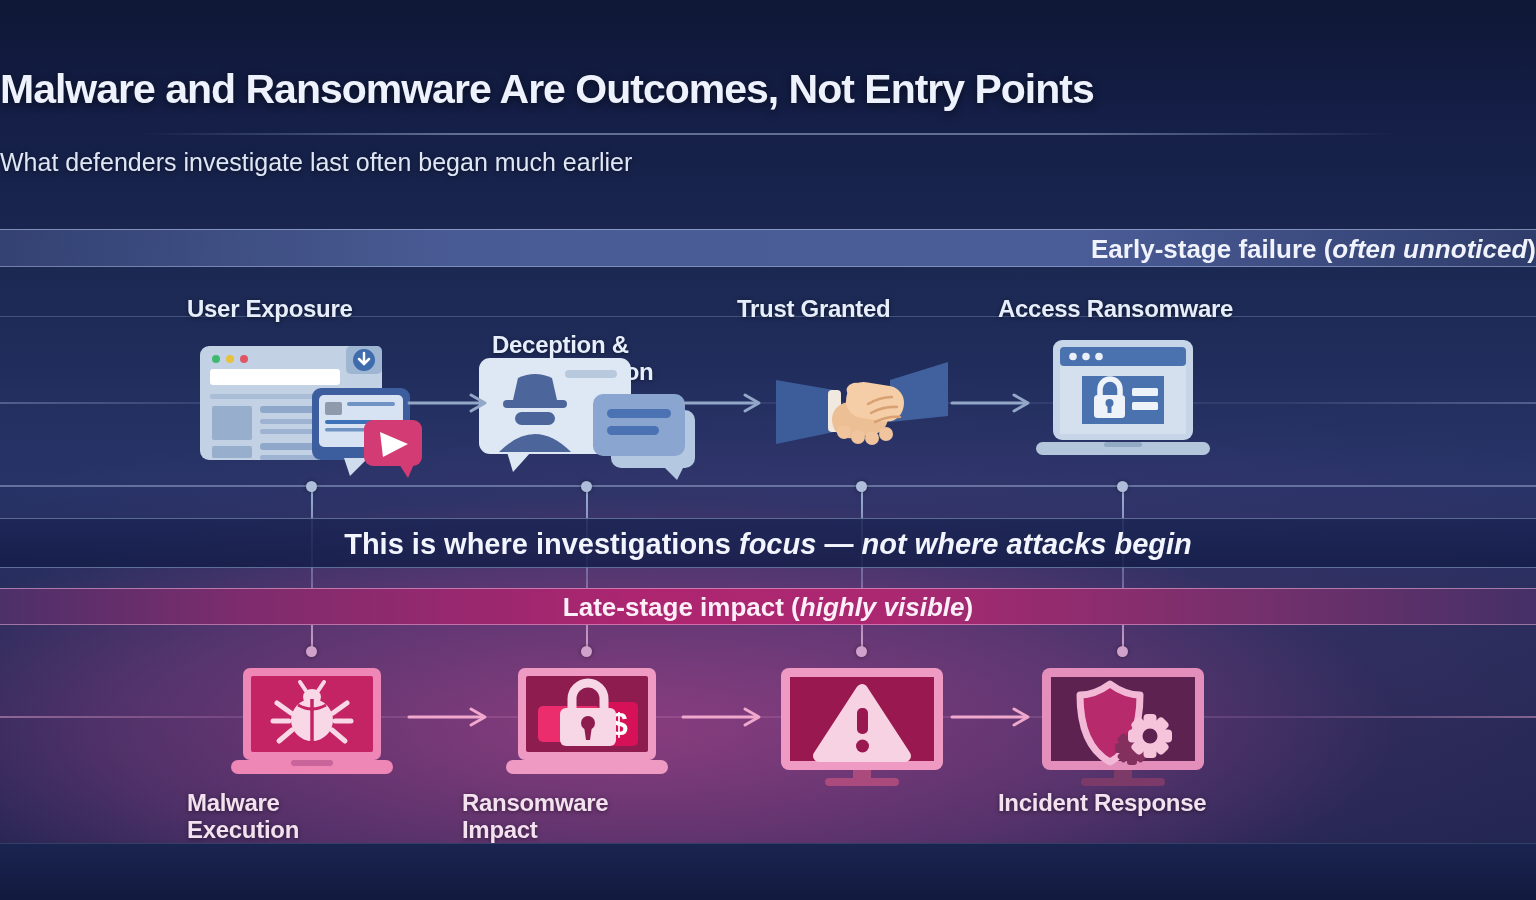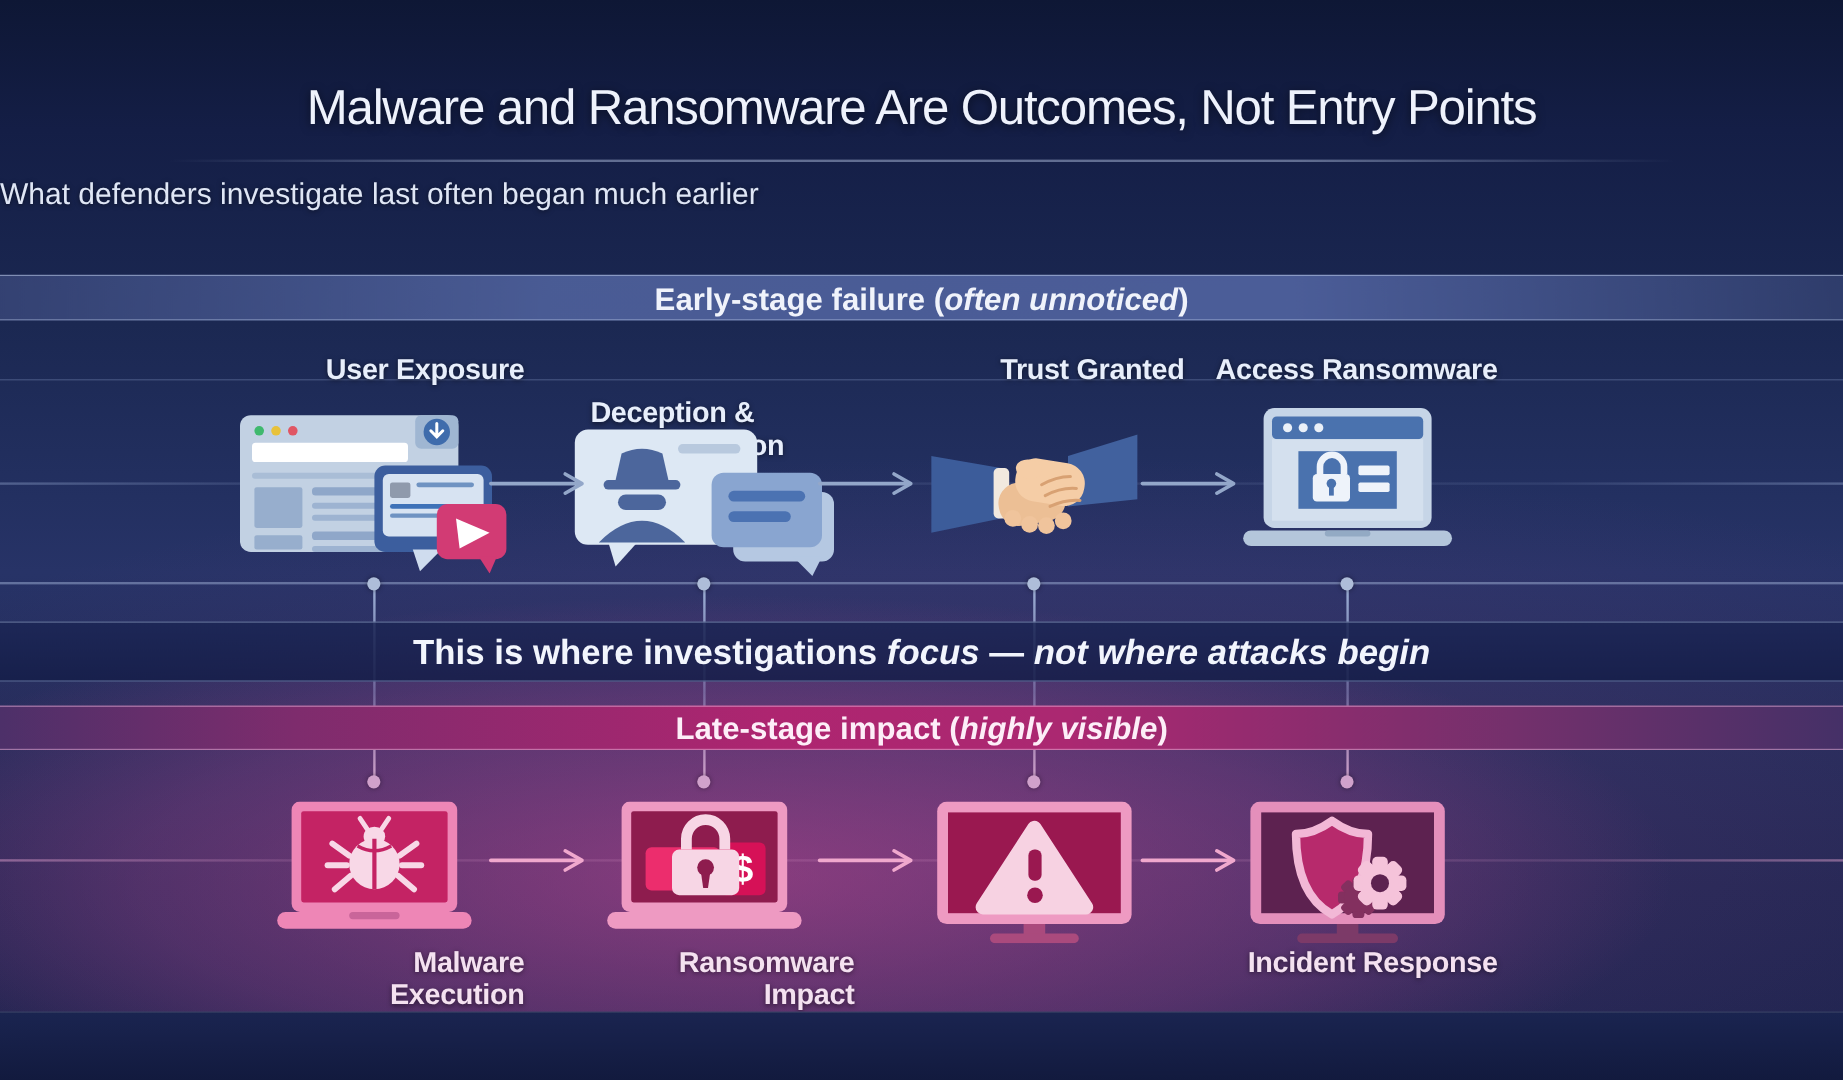--- a/index.html
+++ b/index.html
@@ -7,28 +7,28 @@
   .canvas{
     position:relative;width:1536px;height:900px;overflow:hidden;
     font-family:"Liberation Sans",sans-serif;color:#e9edf8;
     background:
       radial-gradient(1000px 300px at 40% 730px, rgba(205,73,152,.55), rgba(160,66,140,.34) 50%, rgba(80,55,120,0) 78%),
       radial-gradient(1400px 400px at 55% 700px, rgba(130,70,140,.32), rgba(60,50,110,0) 80%),
       linear-gradient(180deg,#0e1735 0%,#141e46 12%,#1b2852 30%,#233061 46%,#273367 53%,#222c5a 66%,#1d2550 82%,#1a224c 100%);
   }
   .abs{position:absolute;}
   
-  .title{top:66px;left:0;width:100%;text-align:center;font-size:41px;font-weight:normal;
+  .title{top:66px;left:0;width:100%;text-align:left;font-size:41px;font-weight:bold;
     letter-spacing:-1px;color:#eef2fc;text-shadow:0 2px 8px rgba(0,0,0,.55);z-index:3;}
   .title-divider{top:133px;left:140px;width:1256px;height:2px;z-index:1;
     background:linear-gradient(90deg,transparent,rgba(190,205,235,.45) 25%,rgba(190,205,235,.45) 75%,transparent);}
   .subtitle{top:148px;left:0;width:100%;text-align:left;font-size:25px;color:#dfe6f5;
     text-shadow:0 1px 4px rgba(0,0,0,.5);z-index:3;}
   
-  .banner-early{top:229px;left:0;width:100%;height:38px;line-height:38px;text-align:center;
+  .banner-early{top:229px;left:0;width:100%;height:38px;line-height:38px;text-align:right;
     font-size:26px;font-weight:bold;color:#f0f3fb;z-index:2;
     background:linear-gradient(90deg,rgba(56,70,120,.85),rgba(76,94,152,.95) 30%,rgba(78,96,156,.95) 70%,rgba(52,66,114,.8));
     border-top:1px solid rgba(190,205,235,.55);border-bottom:1px solid rgba(190,205,235,.45);}
   .band-focus{top:518px;left:0;width:100%;height:50px;line-height:50px;text-align:center;
     font-size:29px;font-weight:bold;color:#f2f5fd;z-index:2;
     background:linear-gradient(180deg,rgba(27,37,84,.85),rgba(20,29,72,.85));
     border-top:1px solid rgba(160,180,220,.5);border-bottom:1px solid rgba(160,180,220,.5);}
   .banner-late{top:588px;left:0;width:100%;height:37px;line-height:37px;text-align:center;
     font-size:26px;font-weight:bold;color:#fdeef8;z-index:2;
     background:linear-gradient(90deg,#4d3069 0%,#7e2c6d 16%,#ae2570 42%,#ab2871 58%,#74306c 82%,#453067 100%);
@@ -43,21 +43,21 @@
     background:linear-gradient(90deg,rgba(238,170,215,.45),rgba(238,170,215,.15) 16%,rgba(238,170,215,.15) 84%,rgba(238,170,215,.45));}
   .vline{top:486px;height:166px;width:2px;z-index:1;
     background:linear-gradient(180deg,#9db0d6,rgba(150,150,200,.5) 55%,#cfa2ca);}
   .dot{width:11px;height:11px;border-radius:50%;z-index:3;}
   .dot-top{top:481px;background:#aebdd9;box-shadow:0 0 4px rgba(0,0,0,.4);}
   .dot-bot{top:646px;background:#d0a1cb;box-shadow:0 0 4px rgba(0,0,0,.4);}
   
   .stage{width:250px;z-index:3;}
   .stage-top{top:296px;height:180px;}
   .stage-bot{top:668px;height:180px;}
-  .stage-label{position:absolute;top:0;left:0;width:100%;text-align:right;font-size:24px;
+  .stage-label{position:absolute;top:0;left:0;width:100%;text-align:left;font-size:24px;
     font-weight:bold;letter-spacing:-.3px;line-height:1.12;color:#e7eefb;text-shadow:0 1px 4px rgba(0,0,0,.5);}
   .label-left{text-align:left;padding-left:30px;margin-top:36px;}
   .stage-bot .stage-label{top:122px;color:#f4e1f0;}
   .stage-bot .stage-label span{display:inline-block;max-width:170px;}
   .stage-bot .stage-label .oneline{max-width:240px;}
   .stage-icon{position:absolute;top:44px;left:50%;transform:translateX(-50%);}
   .stage-bot .stage-icon{top:0;}
   .arrow{z-index:3;}
   
   .footer-strip{top:843px;left:0;width:100%;height:57px;z-index:4;

